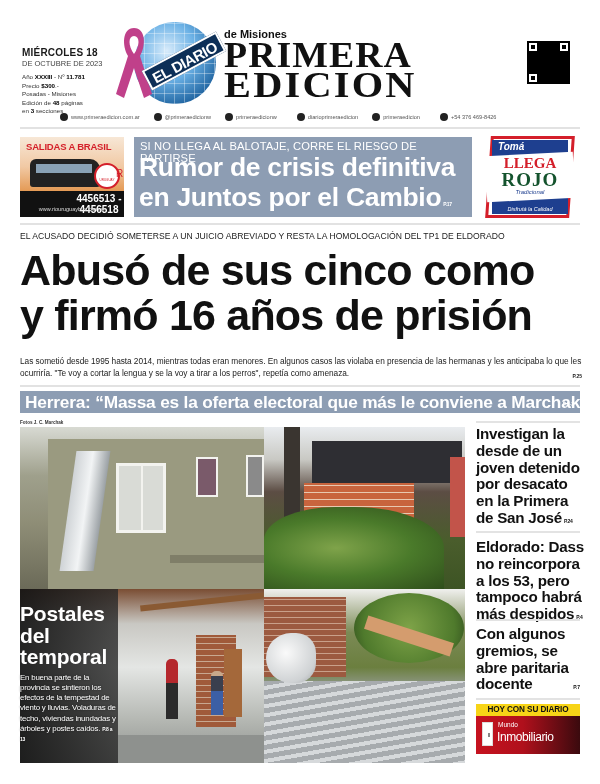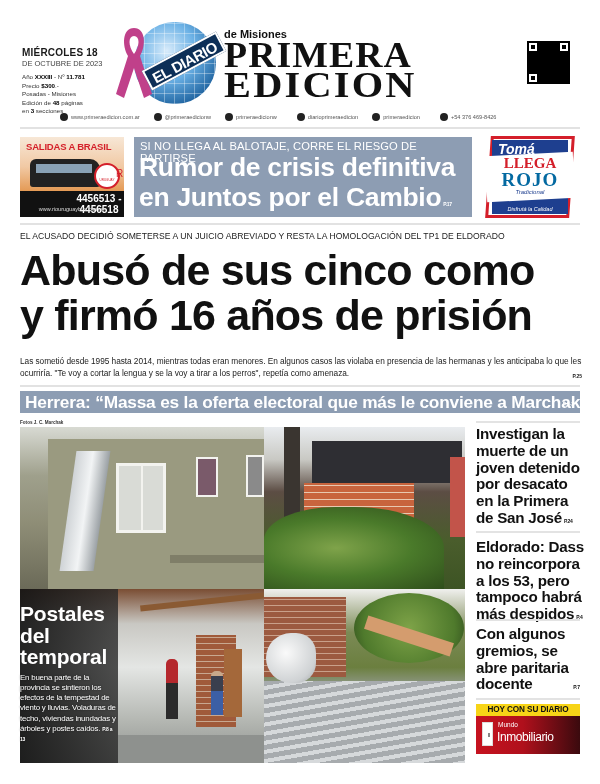--- a/index.html
+++ b/index.html
@@ -61,23 +61,23 @@
 
   .kicker-box { position: absolute; left: 134px; top: 137px; width: 338px; height: 80px; background: #8d9db3; }
   .kicker-box .kicker { position: absolute; left: 6px; top: 3px; font-size: 11.2px; color: #fff; letter-spacing: 0.1px; }
   .kicker-box .head { position: absolute; left: 5px; top: 15px; font-size: 26.5px; font-weight: bold; color: #fff; line-height: 30px; letter-spacing: -0.3px; }
   .kicker-box .pg { font-size: 5px; font-weight: bold; margin-left: 2px; vertical-align: baseline; }
 
   .ad-mate { position: absolute; left: 482px; top: 134px; width: 96px; height: 86px; }
   .ad-mate .bg { position: absolute; left: 6px; top: 2px; width: 84px; height: 82px; background: #fff; border: 3px solid #d41f2a; transform: skewX(-4deg); }
   .ad-mate .blue { position: absolute; left: 10px; top: 6px; width: 76px; height: 74px; background: #1e3f8f; }
   .ad-mate .banner { position: absolute; left: 4px; top: 20px; width: 88px; height: 46px; background: #fff; transform: rotate(-3deg); }
-  .ad-mate .toma { position: absolute; left: 16px; top: 7px; font-size: 14px; font-style: italic; font-weight: bold; color: #fff; }
+  .ad-mate .toma { position: absolute; left: 16px; top: 7px; font-size: 10px; font-style: italic; font-weight: bold; color: #fff; }
   .ad-mate .mate { position: absolute; left: 0; top: 22px; width: 96px; text-align: center; font-family: "Liberation Serif", serif; font-weight: bold; font-size: 15px; color: #d41f2a; line-height: 15px; }
-  .ad-mate .rojo { position: absolute; left: 0; top: 36px; width: 96px; text-align: center; font-family: "Liberation Serif", serif; font-weight: bold; font-size: 19px; color: #0369a1; line-height: 19px; letter-spacing: 1px; }
+  .ad-mate .rojo { position: absolute; left: 0; top: 36px; width: 96px; text-align: center; font-family: "Liberation Serif", serif; font-weight: bold; font-size: 19px; color: #14532d; line-height: 19px; letter-spacing: 1px; }
   .ad-mate .trad { position: absolute; left: 0; top: 55px; width: 96px; text-align: center; font-size: 6px; font-style: italic; color: #1e3f8f; }
   .ad-mate .disf { position: absolute; left: 0; top: 72px; width: 96px; text-align: center; font-size: 5.5px; font-style: italic; color: #fff; }
 
   
   .main-kicker { position: absolute; left: 20px; top: 231px; font-size: 8.6px; color: #222; letter-spacing: 0.05px; white-space: nowrap; }
   .main-head { position: absolute; left: 20px; top: 248px; font-size: 43px; font-weight: bold; line-height: 45px; color: #111; letter-spacing: -0.8px; white-space: nowrap; }
   .main-body { position: absolute; left: 20px; top: 356px; width: 562px; font-size: 8.3px; line-height: 11.6px; color: #222; letter-spacing: -0.05px; }
   .main-body .pg { font-size: 5px; font-weight: bold; float: right; margin-top: 3px; }
 
   .herrera { position: absolute; left: 20px; top: 391px; width: 560px; height: 22px; background: #8d9db3; }
@@ -320,21 +320,21 @@
   </div>
 </div>
 
 <div class="photo-caption">
   <div class="t">Postales del temporal</div>
   <div class="b"><span>En buena parte de la provincia se sintieron los efectos de la tempestad de viento y lluvias. Voladuras de techo, viviendas inundadas y árboles y postes caídos.</span> <span class="pg">P.8 a 13</span></div>
 </div>
 
 <div class="rdiv" style="top:421px"></div>
 <div class="rcol r1">
-  <div class="hd"><span>Investigan la muerte de un joven detenido por desacato en la Primera de San José</span><span class="pg">P.24</span></div>
+  <div class="hd"><span>Investigan la desde de un joven detenido por desacato en la Primera de San José</span><span class="pg">P.24</span></div>
 </div>
 <div class="rdiv" style="top:531px"></div>
 <div class="rcol r2">
   <div class="hd"><span>Eldorado: Dass no reincorpora a los 53, pero tampoco habrá más despidos</span><span class="pg">P.4</span></div>
 </div>
 <div class="rdiv" style="top:619px"></div>
 <div class="rcol r3" style="height:66px">
   <div class="hd" style="width:100px"><span>Con algunos gremios, se abre paritaria docente</span></div>
   <span class="pg-right">P.7</span>
 </div>

